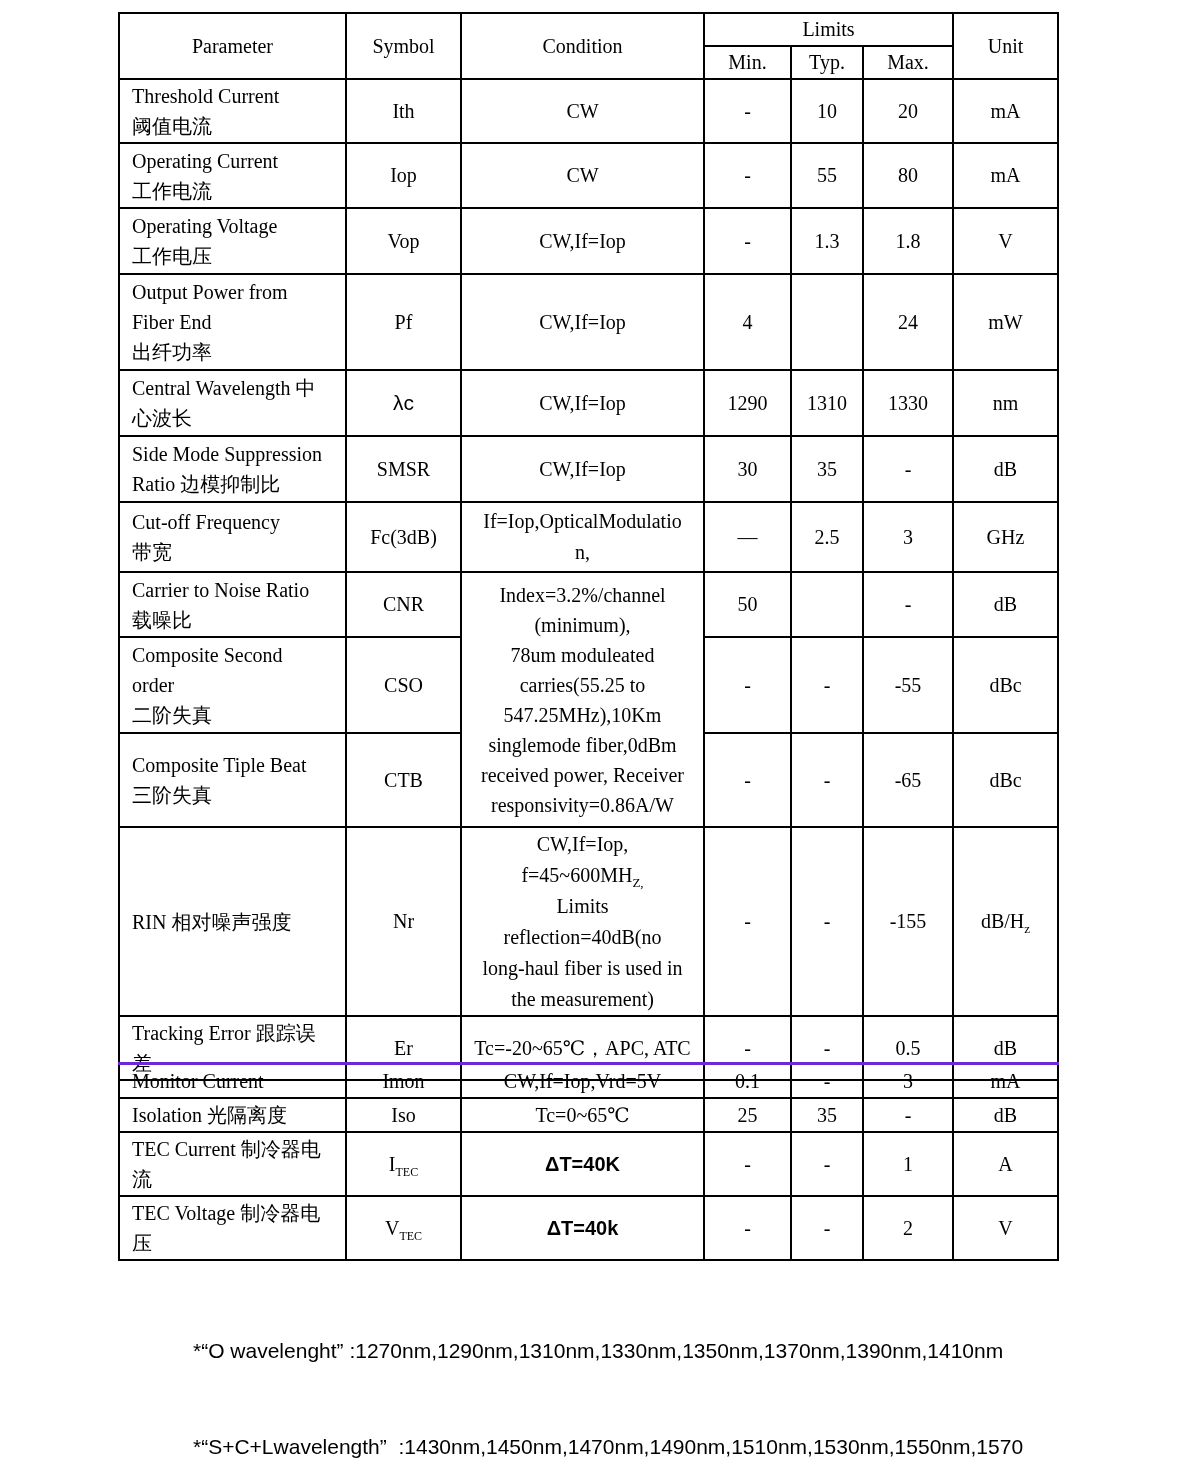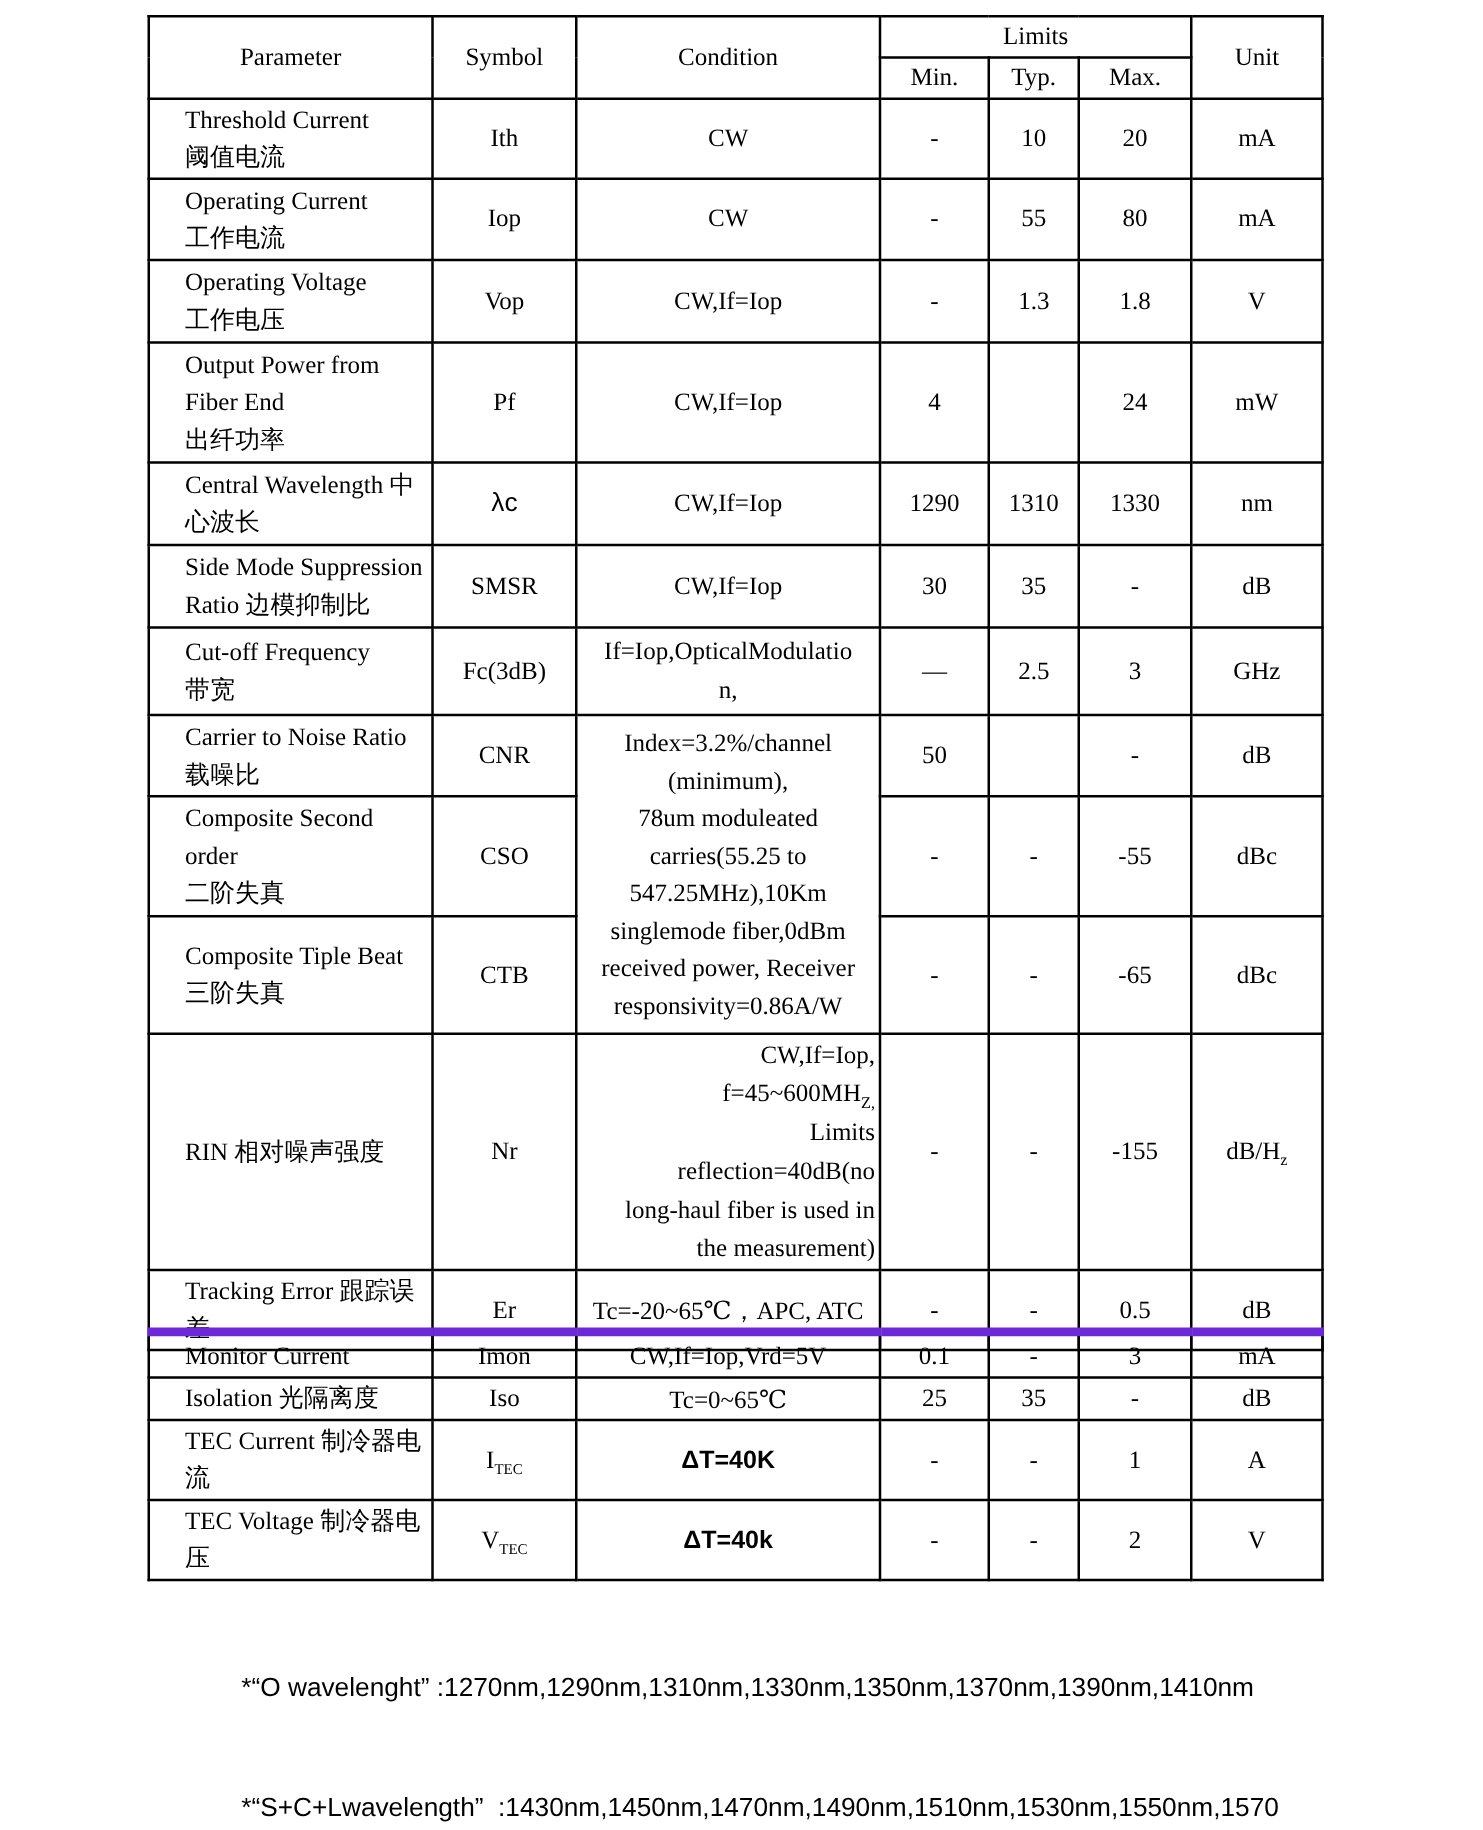--- a/index.html
+++ b/index.html
@@ -9,28 +9,28 @@
   }
   table.spec{
     border-collapse:collapse;table-layout:fixed;position:absolute;left:118px;
   }
   .t1{top:12px;}
   .t2{top:1062px;}
   td{
     border:2px solid #000;text-align:center;vertical-align:middle;
     font-size:20px;padding:0 3px;color:#000;
   }
-  .t2 tr.thick td{border-top:7px solid #6d28d9;}
+  .t2 tr.thick td{border-top:3px solid #6d28d9;}
   .hdr{font-size:20px;}
   .param{
-    text-align:left;padding:1px 6px 1px 28px;white-space:pre-line;line-height:30px;
+    text-align:left;padding:1px 6px 1px 12px;white-space:pre-line;line-height:30px;
   }
   .pre{white-space:pre-line;line-height:31px;}
   .mcond{line-height:30px;}
-  .cond .ln{line-height:31px;text-align:right;}
+  .cond .ln{line-height:31px;}
   sub{font-size:13px;line-height:0;}
   .symsub sub{font-size:12px;}
   .sans-sym{font-family:"Liberation Sans","DejaVu Sans",sans-serif;font-size:21px;}
   .delta{font-family:"Liberation Sans","DejaVu Sans",sans-serif;font-weight:700;font-size:20px;margin-left:48px;}
   
   .r31 td{height:31px;} .r30 td{height:30px;} .r32 td{height:32px;}
   .r60 td{height:60px;} .r61 td{height:61px;} .r62 td{height:62px;}
   .r66 td{height:66px;} .r90 td{height:90px;} .r92 td{height:92px;}
   .r185 td{height:185px;} .r58 td{height:58px;}
   .fn{

